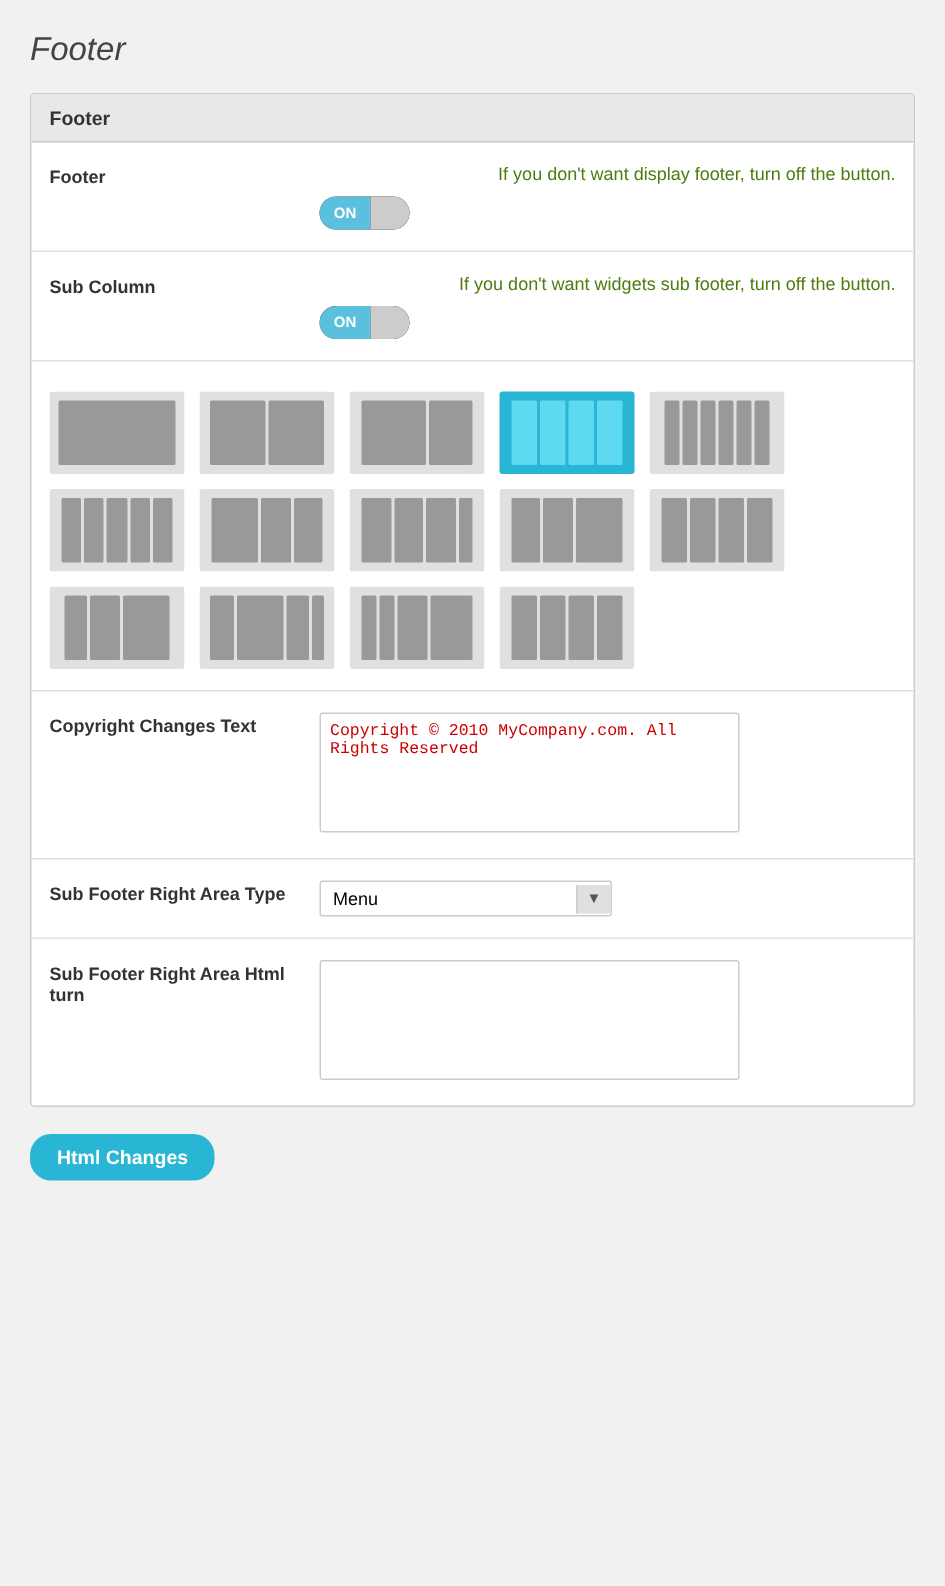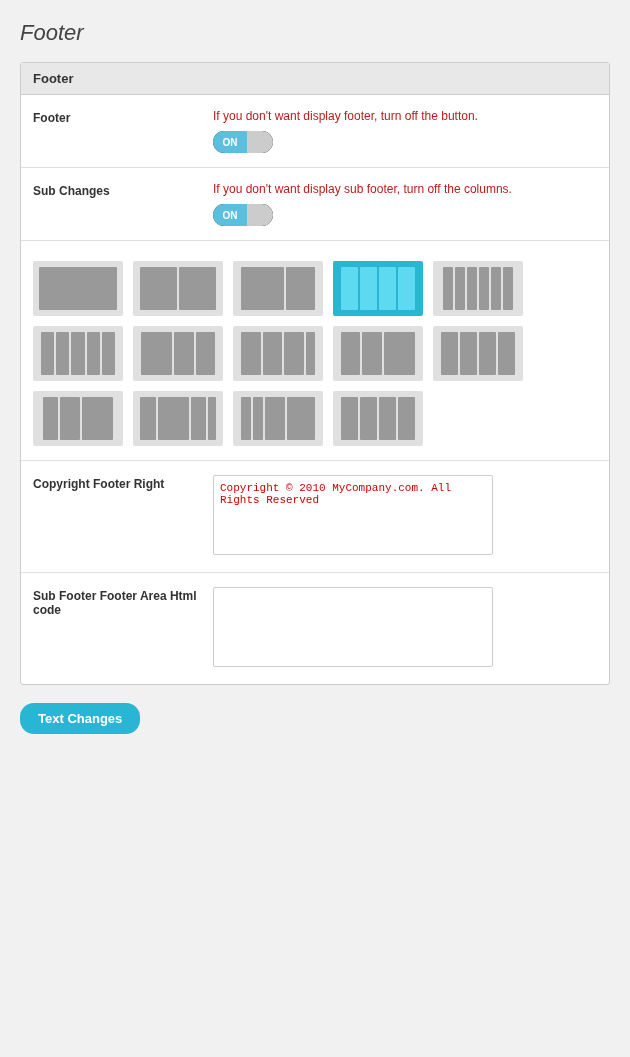--- a/index.html
+++ b/index.html
@@ -46,22 +46,23 @@
       font-weight: bold;
       font-size: 12px;
       color: #333;
       padding-top: 2px;
     }
     .row-content {
       flex: 1;
     }
     .row-description {
       font-size: 12px;
-      color: #b91c1c;
+      color: #4d7c0f;
       margin-bottom: 8px;
+      text-align: right;
     }
     
     .toggle-switch {
       display: inline-flex;
       align-items: center;
       background: #404040;
       border-radius: 12px;
       width: 60px;
       height: 22px;
       position: relative;
@@ -203,23 +204,23 @@
     <div class="row-content">
       <div class="row-description">If you don't want display footer, turn off the button.</div>
       <div class="toggle-switch">
         <div class="toggle-on">ON</div>
         <div class="toggle-off-part"></div>
       </div>
     </div>
   </div>
 
   <div class="settings-row">
-    <div class="row-label">Sub Changes</div>
-    <div class="row-content">
-      <div class="row-description">If you don't want display sub footer, turn off the columns.</div>
+    <div class="row-label">Sub Column</div>
+    <div class="row-content">
+      <div class="row-description">If you don't want widgets sub footer, turn off the button.</div>
       <div class="toggle-switch">
         <div class="toggle-on">ON</div>
         <div class="toggle-off-part"></div>
       </div>
     </div>
   </div>
 
   <div class="settings-row" style="align-items:flex-start;">
     <div class="row-content">
       <div class="layout-grid">
@@ -309,32 +310,45 @@
           <div class="col-block" style="width:22%; height:100%;"></div>
           <div class="col-block" style="width:22%; height:100%;"></div>
           <div class="col-block" style="width:22%; height:100%;"></div>
         </div>
 
       </div>
     </div>
   </div>
 
   <div class="settings-row">
-    <div class="row-label">Copyright Footer Right</div>
+    <div class="row-label">Copyright Changes Text</div>
     <div class="row-content">
       <textarea class="copyright-textarea" style="">Copyright © 2010 MyCompany.com. All Rights Reserved</textarea>
     </div>
   </div>
 
-
-  <div class="settings-row">
-    <div class="row-label">Sub Footer Footer Area Html code</div>
+  <div class="settings-row">
+    <div class="row-label">Sub Footer Right Area Type</div>
+    <div class="row-content">
+      <div class="select-wrapper">
+        <select class="select-field">
+          <option value="Menu" selected="">Menu</option>
+          <option value="Html">Html</option>
+          <option value="None">None</option>
+        </select>
+        <div class="select-arrow">▼</div>
+      </div>
+    </div>
+  </div>
+
+  <div class="settings-row">
+    <div class="row-label">Sub Footer Right Area Html turn</div>
     <div class="row-content">
       <textarea class="html-textarea" style=""></textarea>
     </div>
   </div>
 
 </div>
 
-<button class="save-btn">Text Changes</button>
+<button class="save-btn">Html Changes</button>
 
 
 
 
 </body></html>

